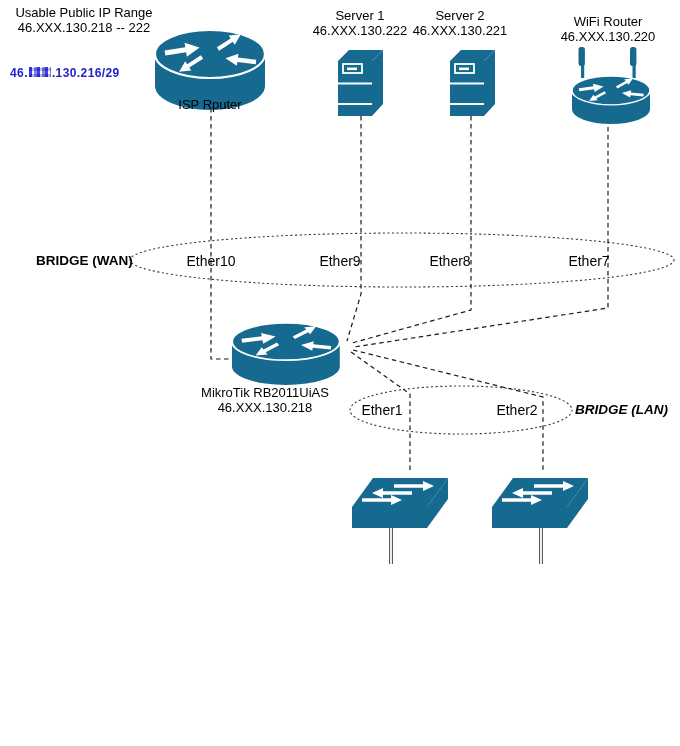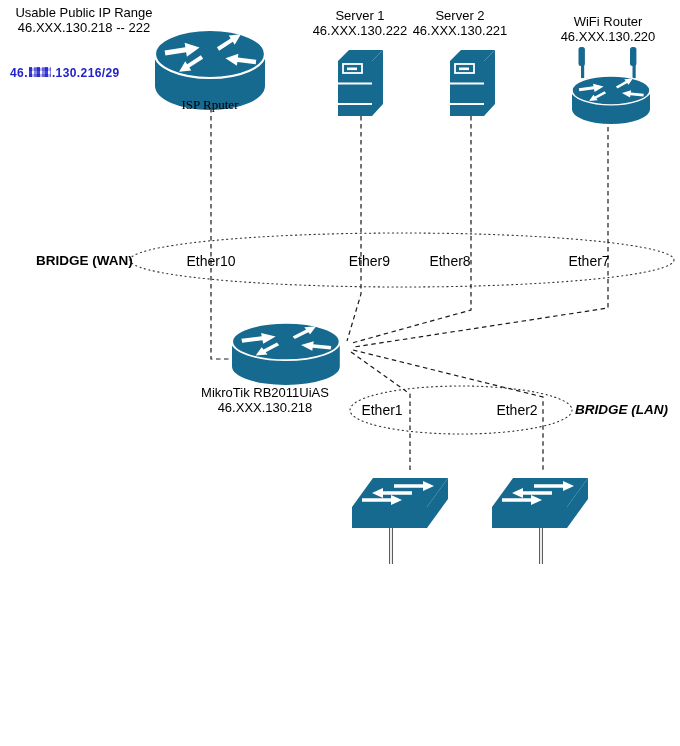--- a/index.html
+++ b/index.html
@@ -153,21 +153,21 @@
 
   <div class="lbl center" style="left:6px;top:5px;width:156px;">
     <div>Usable Public IP Range</div>
     <div>46.XXX.130.218 -- 222</div>
   </div>
 
   <div class="lbl mono" style="left:10px;top:66px;">
     <span>46.</span><span class="redacted"></span><span>.130.216/29</span>
   </div>
 
-  <div class="lbl center twoline" style="left:135px;top:97px;font-family:Liberation Serif, serif;">
+  <div class="lbl center twoline" style="left:135px;top:97px;">
     <div>ISP Rputer</div>
   </div>
 
   <div class="lbl center twoline" style="left:285px;top:8px;">
     <div>Server 1</div>
     <div>46.XXX.130.222</div>
   </div>
 
   <div class="lbl center twoline" style="left:385px;top:8px;">
     <div>Server 2</div>
@@ -175,21 +175,21 @@
   </div>
 
   <div class="lbl center twoline" style="left:533px;top:14px;">
     <div>WiFi Router</div>
     <div>46.XXX.130.220</div>
   </div>
 
   <div class="lbl bold" style="left:36px;top:253px;">BRIDGE (WAN)</div>
 
   <div class="port" style="left:161px;top:254px;">Ether10</div>
-  <div class="port" style="left:290px;top:254px;text-align:right;">Ether9</div>
+  <div class="port" style="left:290px;top:254px;">Ether9</div>
   <div class="port" style="left:400px;top:254px;">Ether8</div>
   <div class="port" style="left:539px;top:254px;">Ether7</div>
 
   <div class="lbl center" style="left:185px;top:385px;width:160px;">
     <div>MikroTik RB2011UiAS</div>
     <div>46.XXX.130.218</div>
   </div>
 
   <div class="port" style="left:332px;top:403px;">Ether1</div>
   <div class="port" style="left:467px;top:403px;">Ether2</div>

